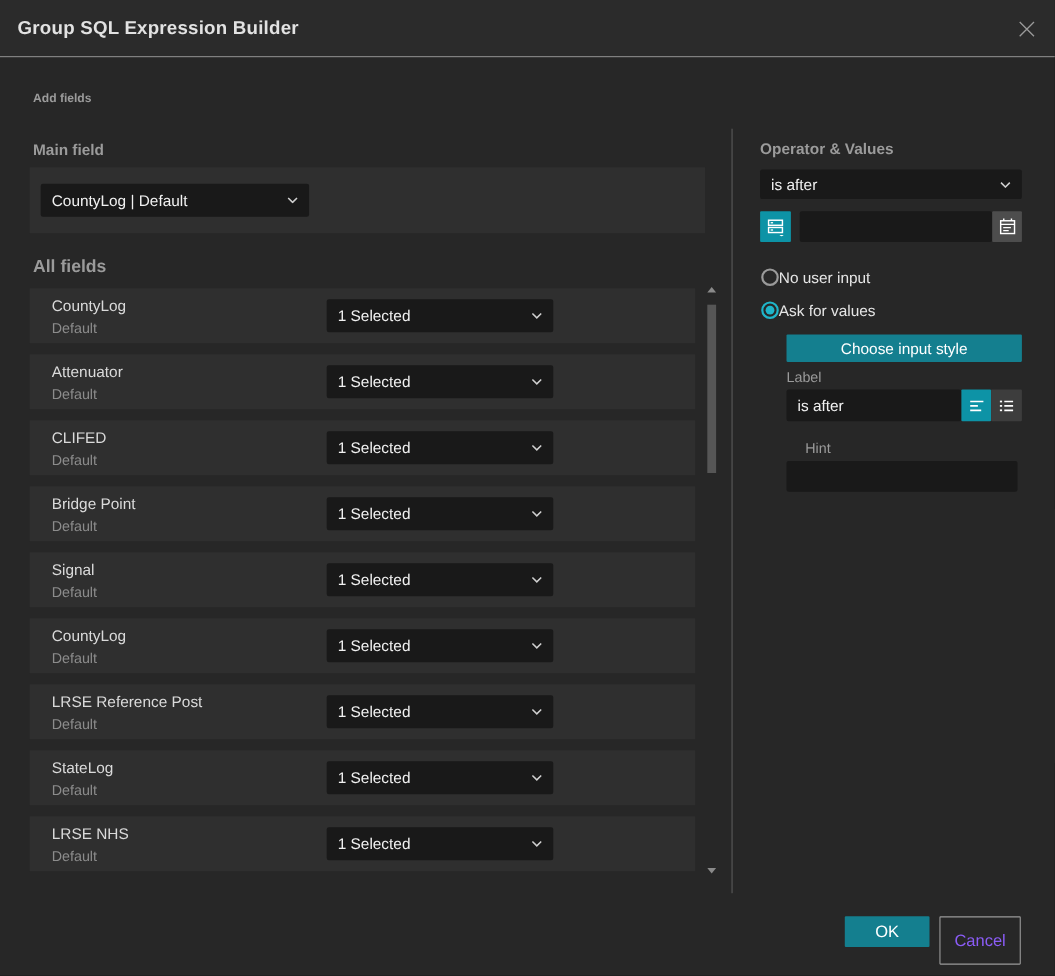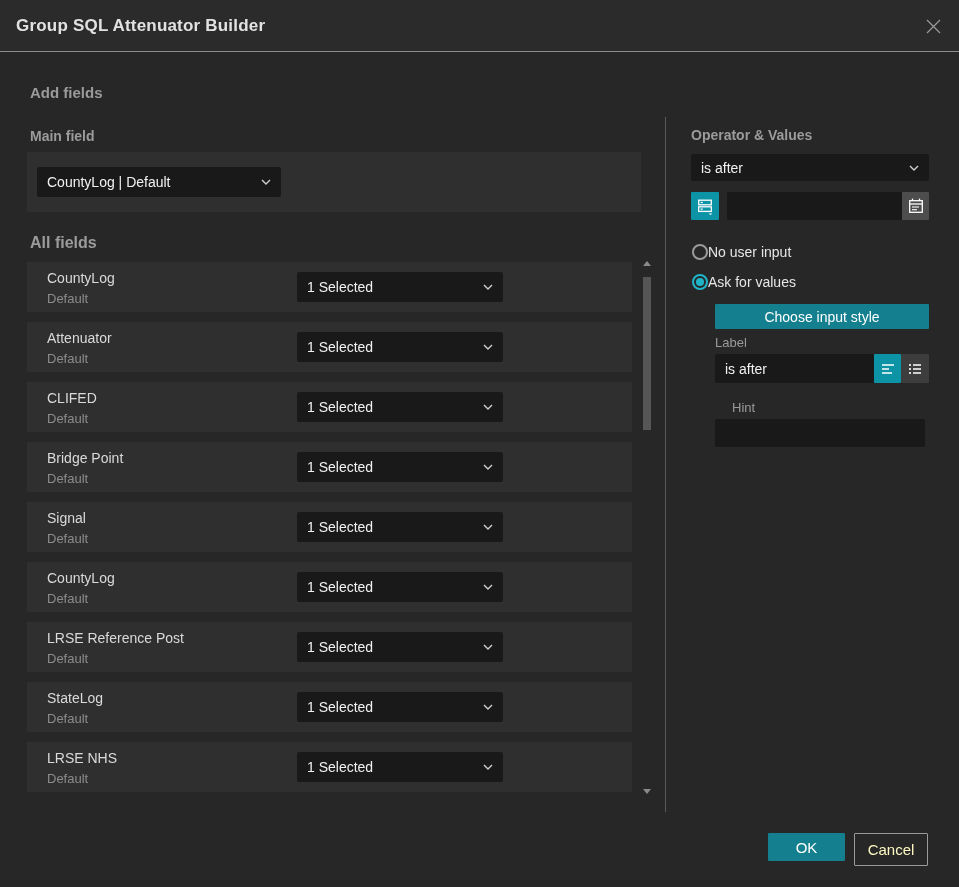--- a/index.html
+++ b/index.html
@@ -15,21 +15,21 @@
     background:#2b2b2b; border-bottom:1px solid #8a8a8a;
     display:flex; align-items:center; padding:0 16px;
   }
   .title { font-size:17px; font-weight:bold; color:#e2e2e2; letter-spacing:.2px; }
   .close-btn {
     position:absolute; right:14px; top:14px; width:24px; height:24px;
     display:flex; align-items:center; justify-content:center; cursor:pointer;
   }
   
   .heading { position:absolute; font-weight:bold; color:#9b9b9b; }
-  .h-add    { left:30px; top:84px;  font-size:15px; }
+  .h-add    { left:30px; top:84px;  font-size:11px; }
   .h-main   { left:30px; top:128px; font-size:14px; }
   .h-all    { left:30px; top:234px; font-size:16px; }
   .h-op     { left:691px; top:127px; font-size:14px; }
   
   .main-panel { position:absolute; left:27px; top:152px; width:614px; height:60px; background:#2f2f2f; }
   .list { position:absolute; left:27px; top:262px; width:605px; height:530px; }
   .field-row { position:absolute; left:0; width:605px; height:50px; background:#2f2f2f; }
   .row-name { position:absolute; left:20px; top:8px;  font-size:14px; color:#dadada; }
   .row-sub  { position:absolute; left:20px; top:29px; font-size:13px; color:#8c8c8c; }
   
@@ -70,22 +70,22 @@
   }
   .radio-label { font-size:14px; color:#e6e6e6; }
   
   .teal-btn {
     position:absolute; background:var(--teal-btn); color:#fff; font-size:14px;
     display:flex; align-items:center; justify-content:center; cursor:pointer; border-radius:1px;
   }
   .choose-style { left:715px; top:304px; width:214px; height:25px; }
   .ok-btn { left:768px; top:833px; width:77px; height:28px; font-size:15px; }
   .cancel-btn {
-    position:absolute; left:854px; top:833px; width:74px; height:33px;
-    background:transparent; border:1px solid #9a9a9a; color:#fef9c3; font-size:15px;
+    position:absolute; left:854px; top:833px; width:74px; height:44px;
+    background:transparent; border:1px solid #9a9a9a; color:#8b5cf6; font-size:15px;
     display:flex; align-items:center; justify-content:center; cursor:pointer; border-radius:1px;
   }
   
   .small-label { position:absolute; font-size:13px; color:#9a9a9a; }
   .lbl-label { left:715px; top:335px; }
   .lbl-hint  { left:732px; top:400px; }
   
   .v-divider { position:absolute; left:665px; top:117px; width:1px; height:695px; background:#5a5a5a; }
   .scroll-up, .scroll-down { position:absolute; left:643px; width:0; height:0; cursor:pointer;
     border-left:4px solid transparent; border-right:4px solid transparent; }
@@ -93,21 +93,21 @@
   .scroll-down { top:789px; border-top:5px solid #8a8a8a; }
   .scroll-thumb { position:absolute; left:643px; top:277px; width:8px; height:153px; background:#565656; cursor:pointer; }
   svg { display:block; }
 </style>
 </head>
 <body>
 
 <div class="dialog">
 
   <div class="titlebar">
-    <span class="title">Group SQL Attenuator Builder</span>
+    <span class="title">Group SQL Expression Builder</span>
   </div>
   <div class="close-btn">
     <svg width="15" height="15" viewBox="0 0 15 15">
       <path d="M1 1 L14 14 M14 1 L1 14" stroke="#9a9a9a" stroke-width="1.2" fill="none"></path>
     </svg>
   </div>
 
   <div class="heading h-add">Add fields</div>
   <div class="heading h-main">Main field</div>
   <div class="heading h-all">All fields</div>

